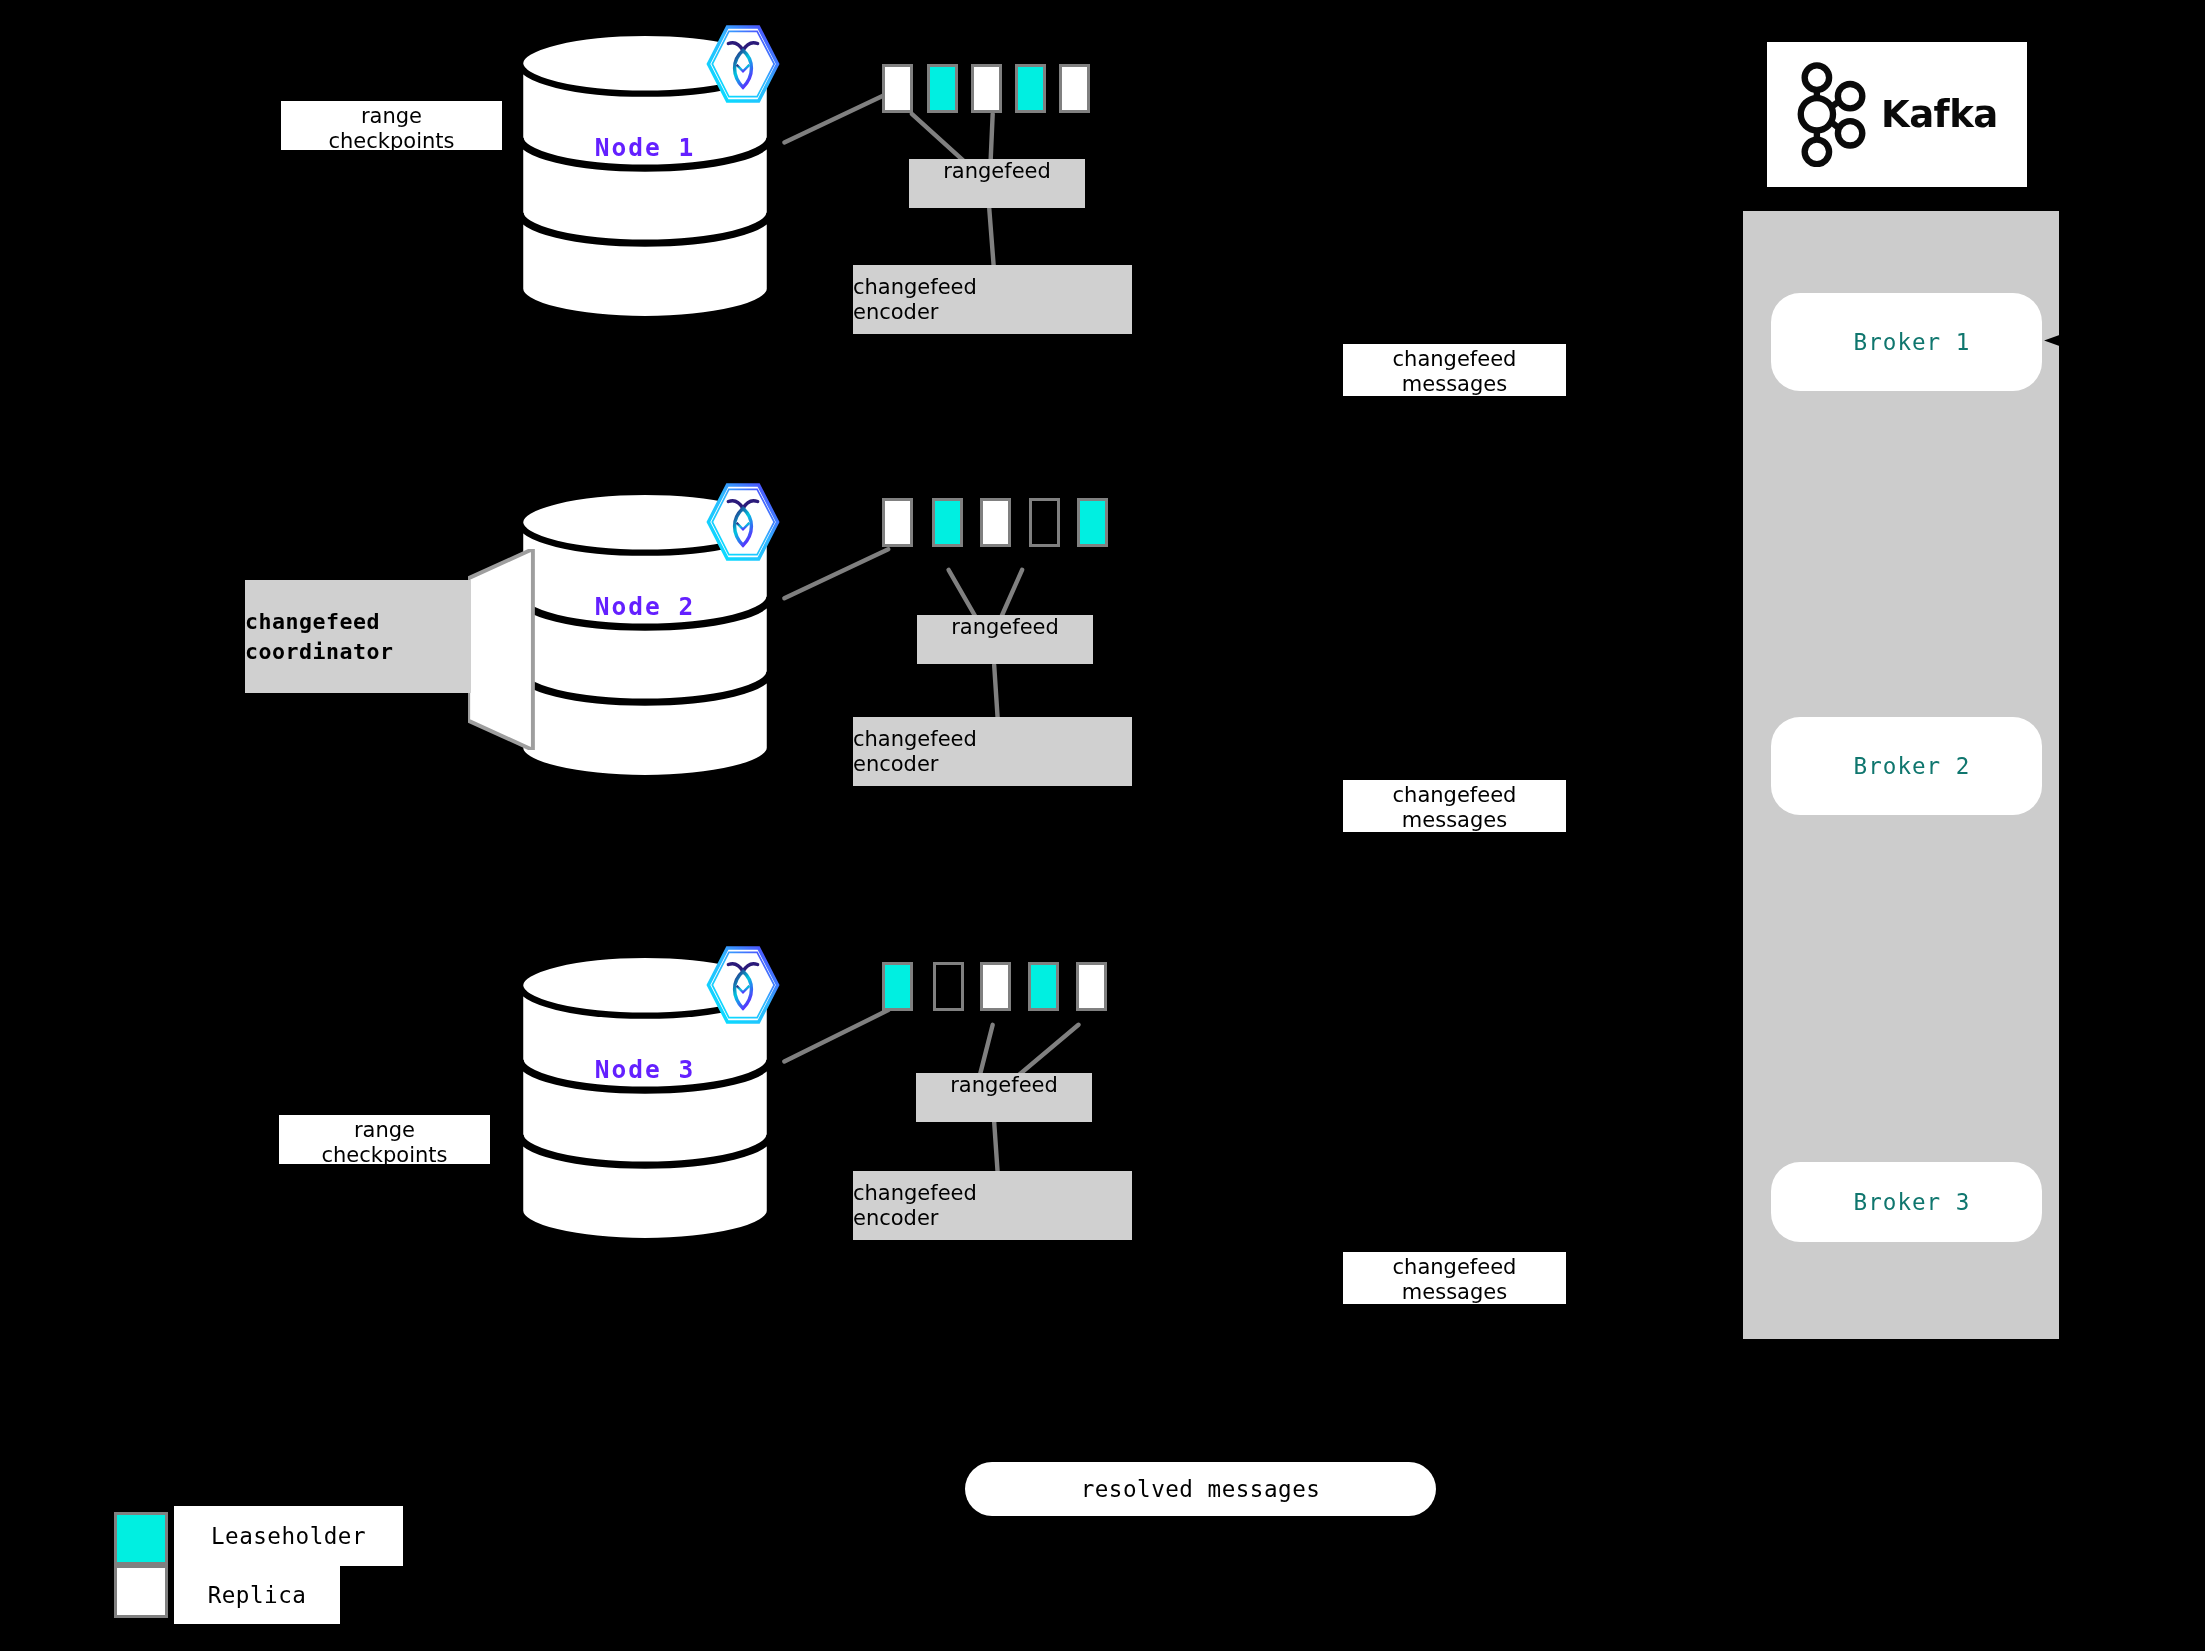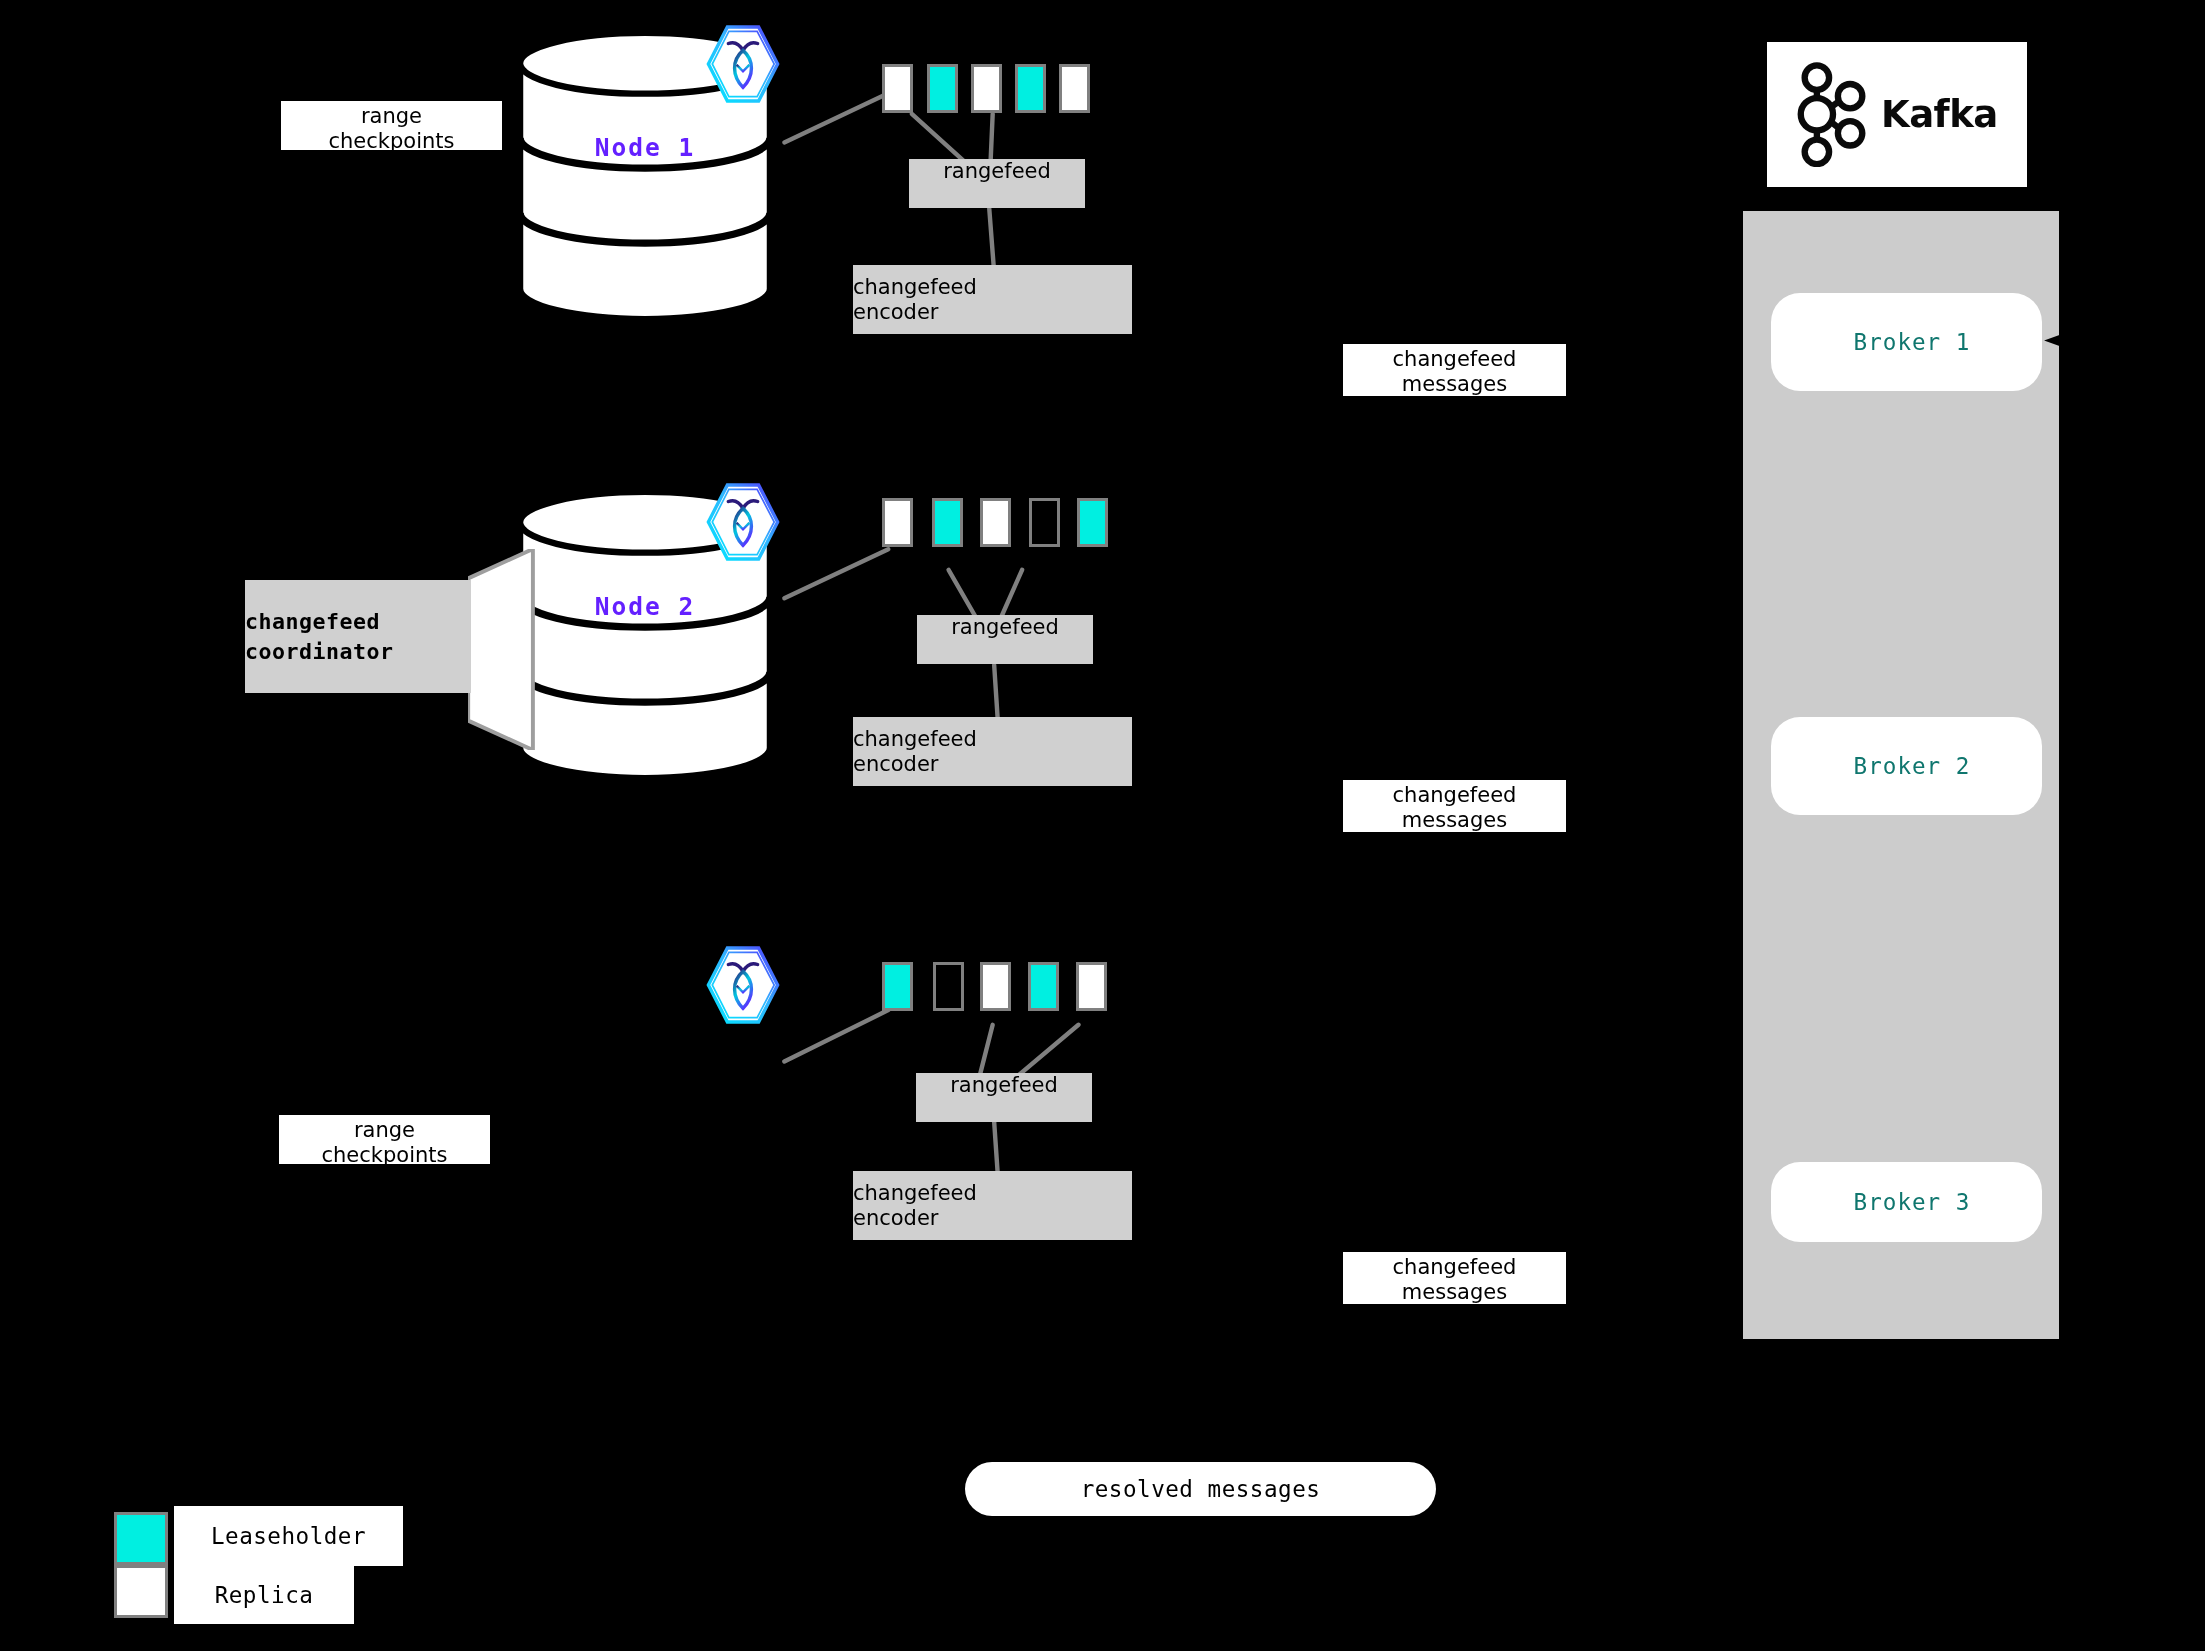--- a/index.html
+++ b/index.html
@@ -199,20 +199,29 @@
 
   <div class="graybox" style="left:917px;top:615px;width:176px;height:49px;">
     <span>rangefeed</span>
   </div>
 
   <div class="graybox" style="left:853px;top:717px;width:279px;height:69px;flex-direction:column;">
     <span>changefeed</span>
     <span>encoder</span>
   </div>
 
+  <div class="cyl" style="left:515px;top:951px;">
+    <svg viewBox="0 0 530 600" xmlns="http://www.w3.org/2000/svg">
+      <path d="M10 70 L10 530 A255 62 0 0 0 520 530 L520 70 Z" fill="#fff" stroke="#000" stroke-width="13"></path>
+      <ellipse cx="265" cy="70" rx="255" ry="62" fill="#fff" stroke="#000" stroke-width="13"></ellipse>
+      <path d="M10 222 A255 62 0 0 0 520 222" fill="none" stroke="#000" stroke-width="15"></path>
+      <path d="M10 375 A255 62 0 0 0 520 375" fill="none" stroke="#000" stroke-width="15"></path>
+    </svg>
+    <div class="node-label">Node 3</div>
+  </div>
 
   <div class="hexbadge" style="left:706px;top:946px;">
     <svg viewBox="0 0 150 160" xmlns="http://www.w3.org/2000/svg">
       <polygon points="43,4 107,4 146,80 107,156 43,156 4,80" fill="#ffffff" stroke="url(#gx1)" stroke-width="7"></polygon>
       <polygon points="46,13 104,13 139,80 104,147 46,147 12,80" fill="none" stroke="url(#gx1)" stroke-width="3.5"></polygon>
       <path d="M45 38 C58 33 68 40 75 52 C82 40 92 33 105 38" fill="none" stroke="#2b1a7a" stroke-width="7" stroke-linecap="round"></path>
       <path d="M75 52 C52 72 52 104 75 128 C98 104 98 72 75 52 Z" fill="none" stroke="url(#gx2)" stroke-width="7"></path>
       <path d="M75 62 L75 128" stroke="url(#gx2)" stroke-width="5"></path>
       <path d="M62 82 L75 95 L88 82" fill="none" stroke="url(#gx2)" stroke-width="5"></path>
     </svg>
@@ -288,19 +297,19 @@
     <span>resolved messages</span>
   </div>
 
   <div>
     <div class="legend-sw" style="left:114px;top:1512px;background:#00efe1;"></div>
     <div class="legend-lbl" style="left:174px;top:1506px;width:229px;height:60px;">
       <span>Leaseholder</span>
     </div>
 
     <div class="legend-sw" style="left:114px;top:1565px;background:#ffffff;"></div>
-    <div class="legend-lbl" style="left:174px;top:1566px;width:180px;height:58px;">
+    <div class="legend-lbl" style="left:174px;top:1566px;width:166px;height:58px;">
       <span>Replica</span>
     </div>
   </div>
 
 </div>
 
 
 </body></html>

